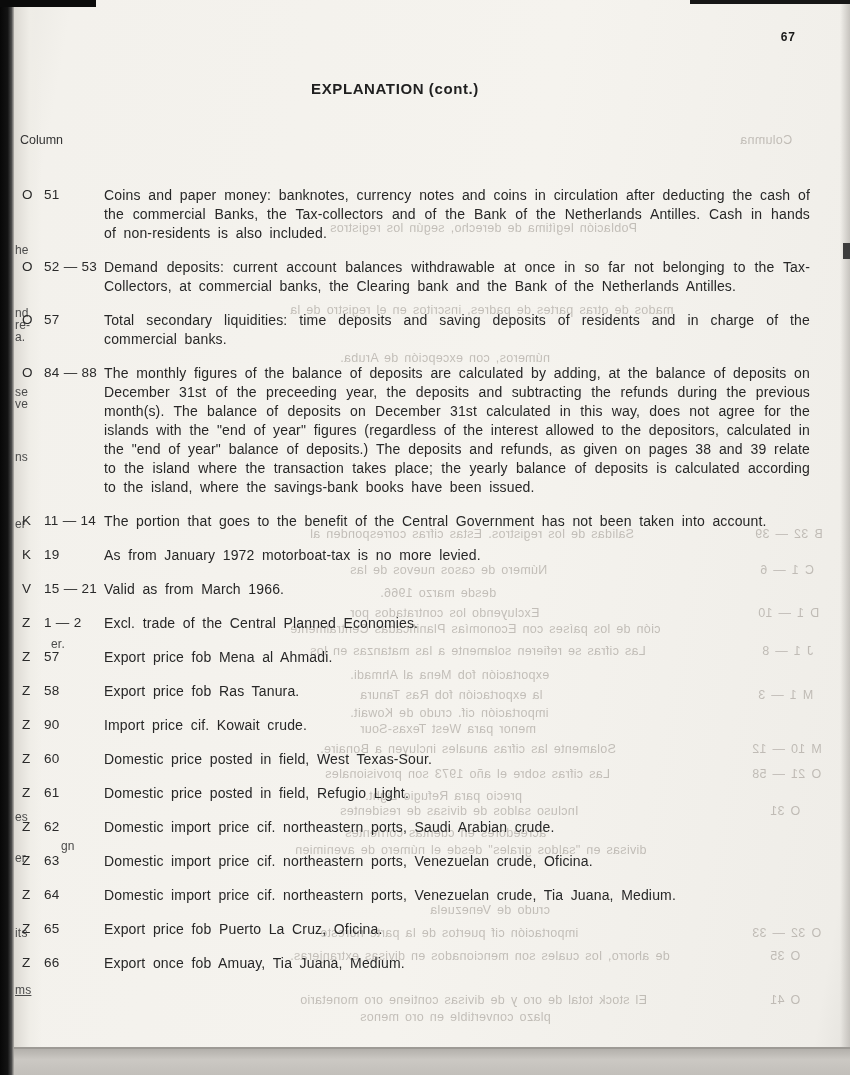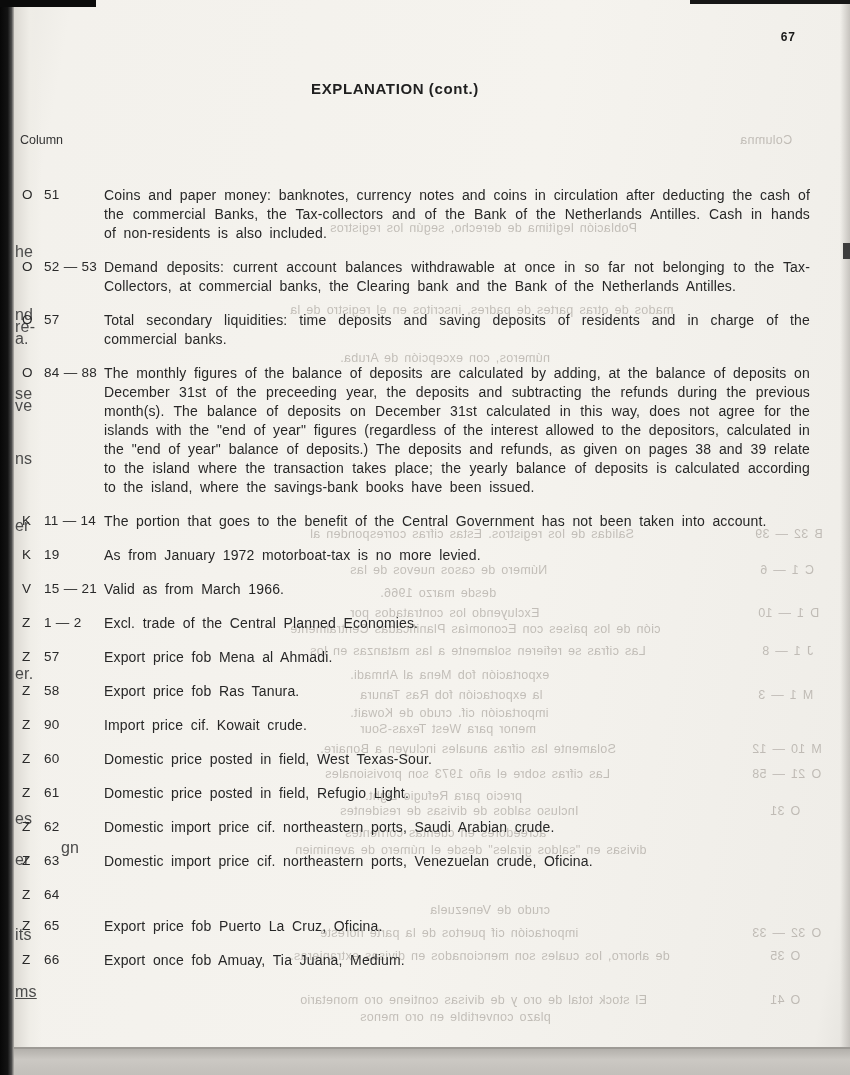--- a/index.html
+++ b/index.html
@@ -62,21 +62,21 @@
   }
   .code-letter { width:15px; }
   .entry-text {
     flex:1; font-size:14px; line-height:19px; color:#272727;
     letter-spacing:0.15px; word-spacing:3.5px;
   }
   .entry-text.justify { text-align:justify; }
 
   
   .margin-frag {
-    position:absolute; left:15px; font-size:16px; color:#4b4b4b; z-index:2;
+    position:absolute; left:15px; font-size:12px; color:#4b4b4b; z-index:2;
     letter-spacing:0.2px;
   }
   
   .ghost {
     position:absolute; transform:scaleX(-1); white-space:nowrap;
     font-size:12.5px; letter-spacing:0.3px; word-spacing:2px;
     color:rgba(112,106,98,0.38); filter:blur(0.4px);
     z-index:1; pointer-events:none;
   }
 </style>
@@ -218,20 +218,21 @@
       <span class="code-range">63</span>
     </div>
     <div class="entry-text">Domestic import price cif. northeastern ports, Venezuelan crude, Oficina.</div>
   </div>
 
   <div class="entry">
     <div class="code">
       <span class="code-letter">Z</span>
       <span class="code-range">64</span>
     </div>
+    <div class="entry-text">Domestic import price cif. northeastern ports, Venezuelan crude, Tia Juana, Medium.</div>
   </div>
 
   <div class="entry">
     <div class="code">
       <span class="code-letter">Z</span>
       <span class="code-range">65</span>
     </div>
     <div class="entry-text">Export price fob Puerto La Cruz, Oficina.</div>
   </div>
 
@@ -246,21 +247,21 @@
 
   <div id="margin-fragments">
       <span class="margin-frag" style="top: 243px;">he</span>
       <span class="margin-frag" style="top: 306px;">nd</span>
       <span class="margin-frag" style="top: 318px;">re-</span>
       <span class="margin-frag" style="top: 330px;">a.</span>
       <span class="margin-frag" style="top: 385px;">se</span>
       <span class="margin-frag" style="top: 397px;">ve</span>
       <span class="margin-frag" style="top: 450px;">ns</span>
       <span class="margin-frag" style="top: 517px;">er</span>
-      <span class="margin-frag" style="top: 665px;">er.</span>
+      <span class="margin-frag" style="top: 637px; margin-left: 36px;">er.</span>
       <span class="margin-frag" style="top: 810px;">es</span>
       <span class="margin-frag" style="top: 839px; margin-left: 46px;">gn</span>
       <span class="margin-frag" style="top: 851px;">er</span>
       <span class="margin-frag" style="top: 926px;">its</span>
       <span class="margin-frag" style="top: 983px; text-decoration: underline;">ms</span>
     </div>
   <div id="ghosts">
       <span class="ghost" style="top: 133px; left: 740px;">Columna</span>
       <span class="ghost" style="top: 221px; left: 330px;">Población legítima de derecho, según los registros</span>
       <span class="ghost" style="top: 303px; left: 290px;">mados de otras partes de padres, inscritos en el registro de la</span>

